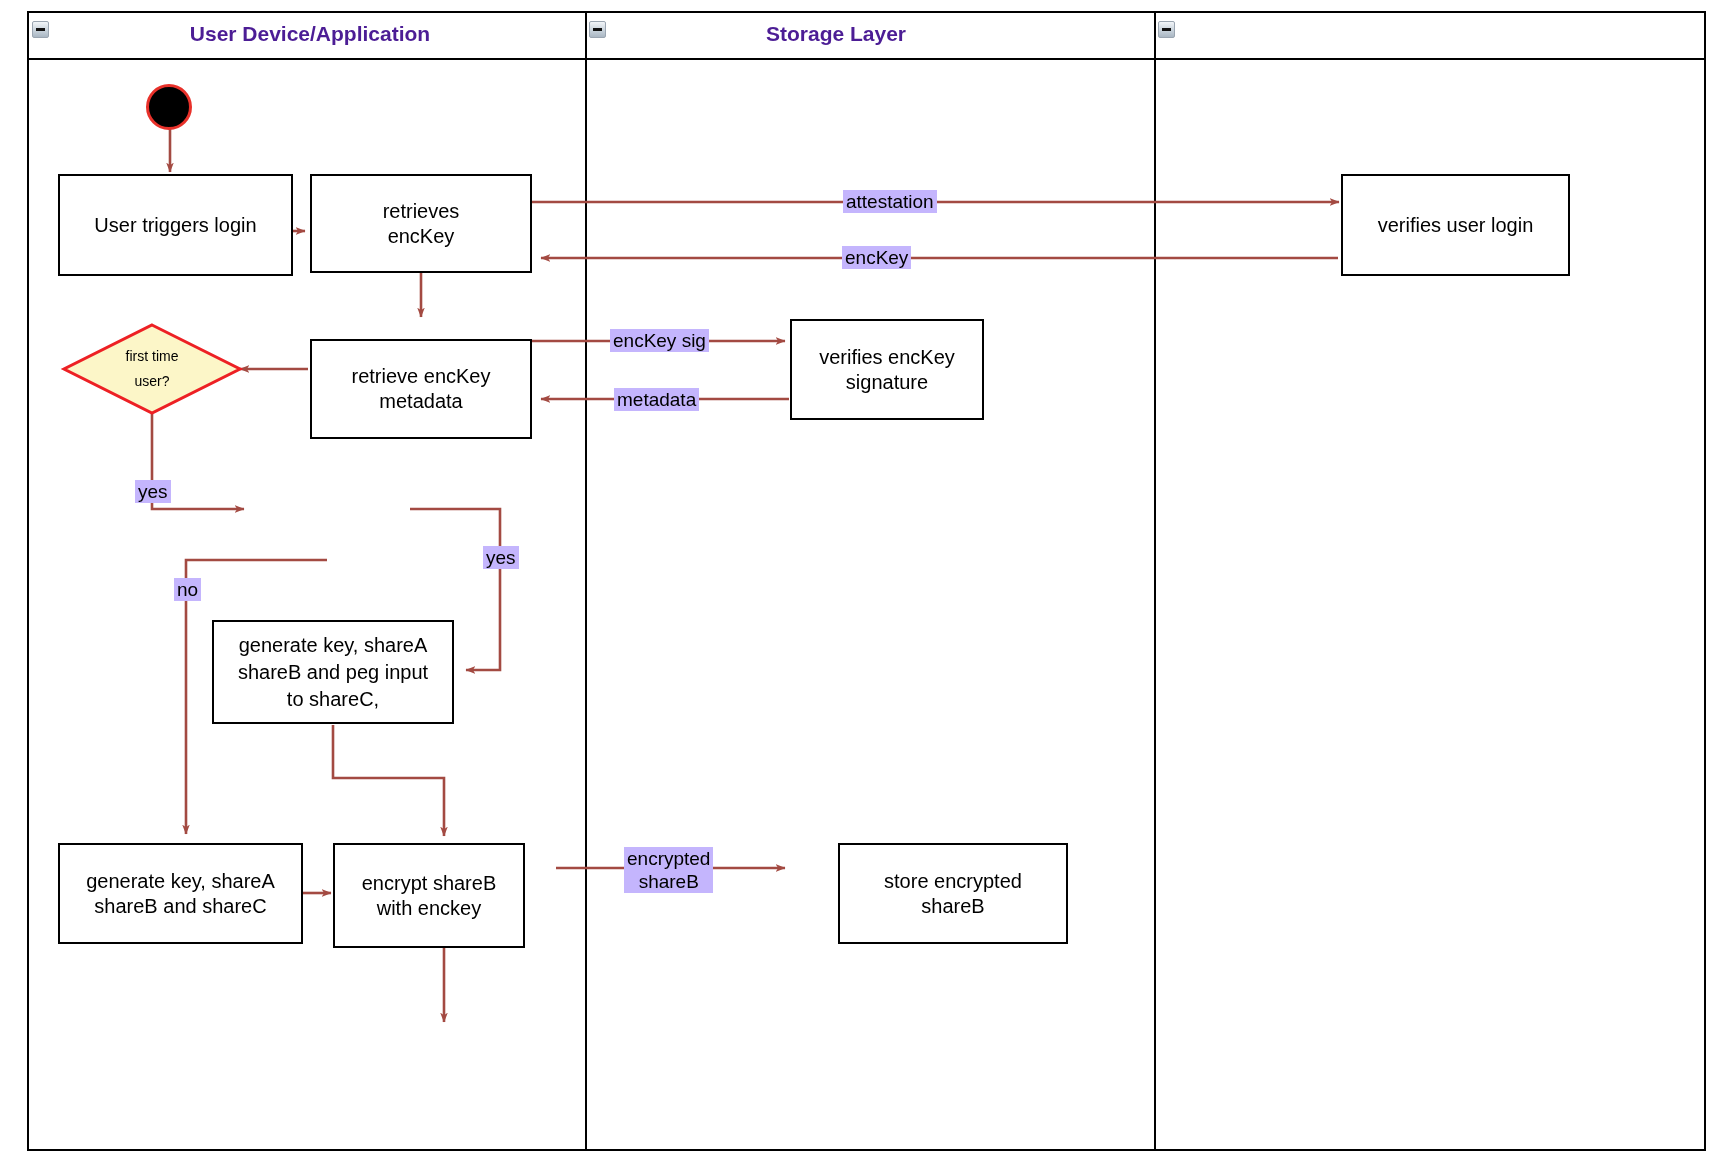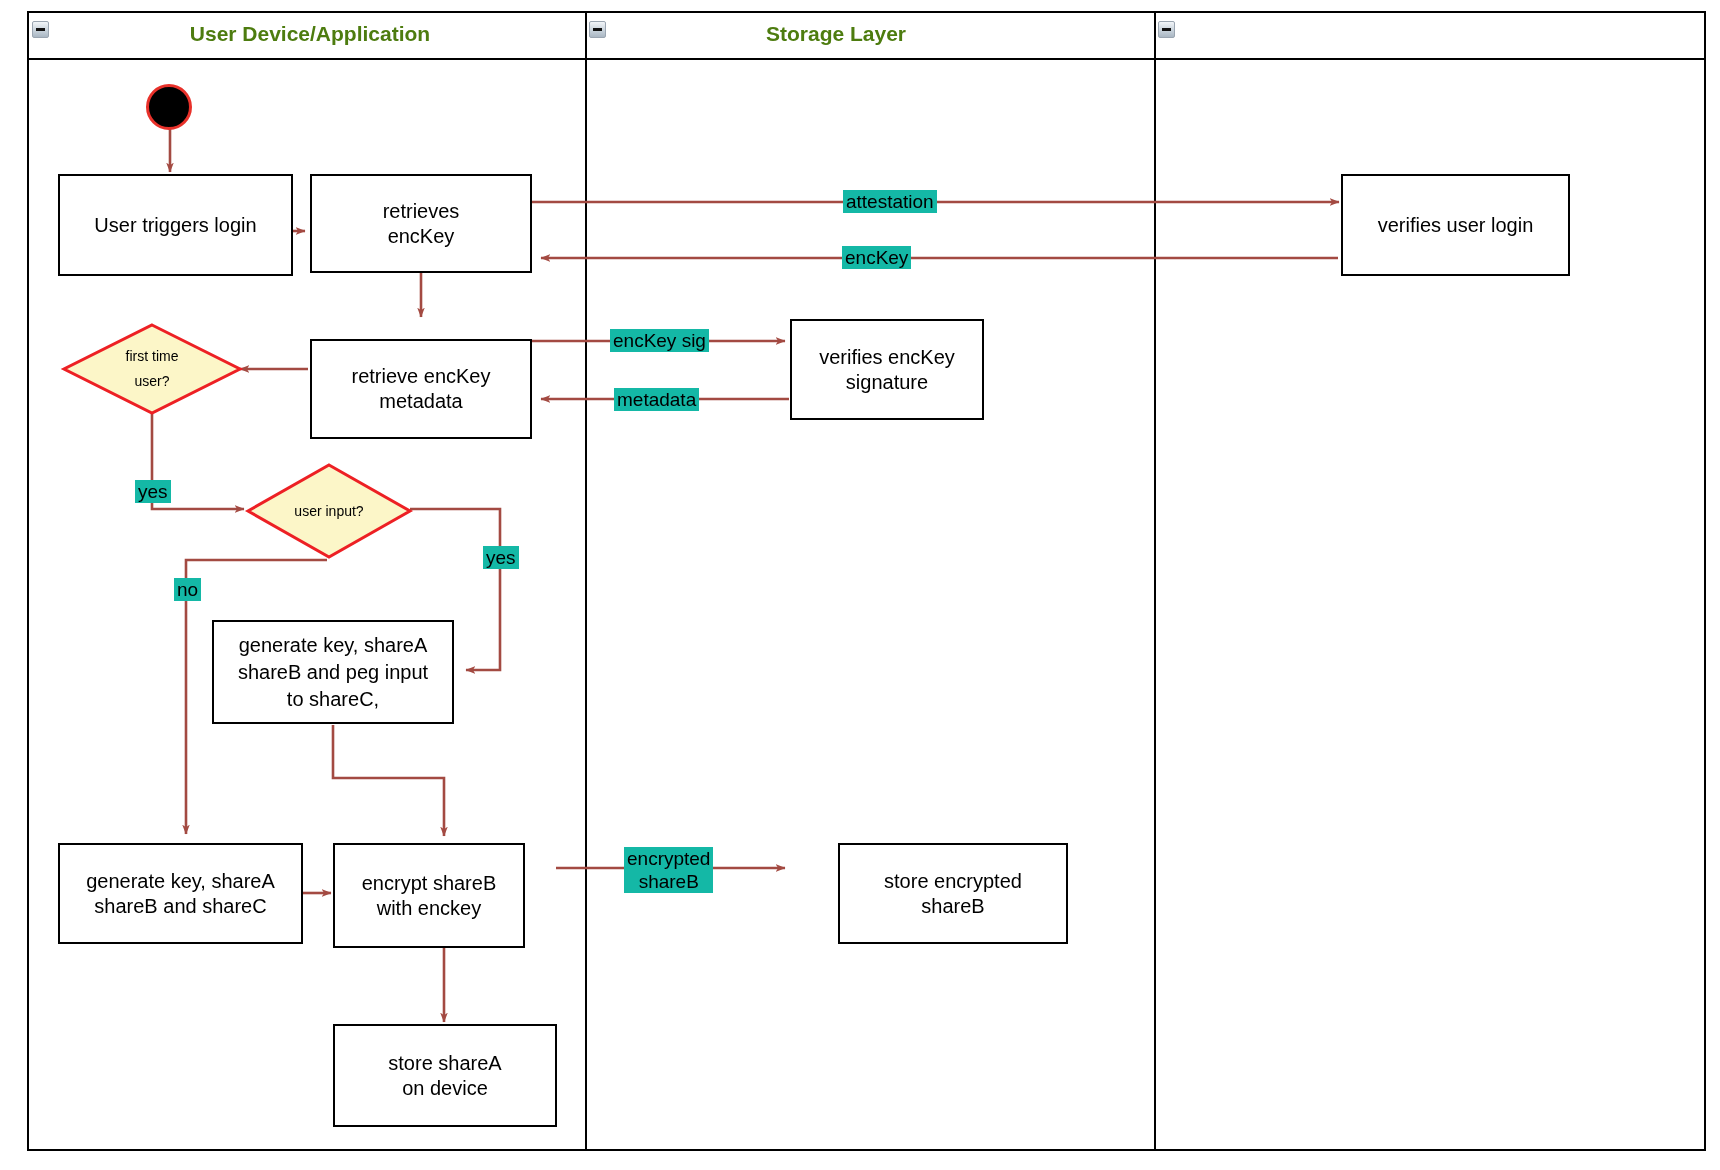--- a/index.html
+++ b/index.html
@@ -41,21 +41,21 @@
     left: 0;
     width: 100%;
     height: 0;
     border-top: 2px solid #000000;
   }
   .lane-title {
     position: absolute;
     text-align: center;
     font-size: 21px;
     font-weight: bold;
-    color: #4d7c0f;
+    color: #4c1d95;
     line-height: 24px;
     white-space: nowrap;
   }
   .collapse-icon {
     position: absolute;
     width: 17px;
     height: 17px;
     box-sizing: border-box;
     border: 1px solid #9aa5b1;
     border-radius: 2px;
@@ -132,21 +132,21 @@
     height: 1170px;
     pointer-events: none;
   }
 
   
   .edge-label {
     position: absolute;
     font-size: 19px;
     line-height: 23px;
     color: #000000;
-    background: #14b8a6;
+    background: #c4b5fd;
     padding: 0 3px;
     white-space: pre-line;
     text-align: center;
   }
 </style>
 </head>
 <body>
 
 <div id="canvas">
 
@@ -219,42 +219,34 @@
   <div class="node" style="left:790px; top:319px; width:194px; height:101px;">verifies encKey signature</div>
 
   <div class="decision" style="left:62px; top:323px; width:180px; height:92px;">
     <svg width="180" height="92" viewBox="0 0 180 92">
       <polygon points="90,2 178,46 90,90 2,46" fill="#fcf6c8" stroke="#ed2024" stroke-width="3"></polygon>
     </svg>
     <div class="dec-label">first time
 user?</div>
   </div>
 
-  <div class="decision" style="left:246px; top:463px; width:166px; height:96px;">
-    <svg width="166" height="96" viewBox="0 0 166 96">
-      <polygon points="83,2 164,48 83,94 2,48" fill="#fcf6c8" stroke="#ed2024" stroke-width="3"></polygon>
-    </svg>
-    <div class="dec-label">user input?</div>
-  </div>
 
   <div class="node" style="left:212px; top:620px; width:242px; height:104px; line-height:27px;">generate key, shareA
 shareB and peg input
 to shareC,</div>
 
   <div class="node" style="left:58px; top:843px; width:245px; height:101px;">generate key, shareA
 shareB and shareC</div>
 
   <div class="node" style="left:333px; top:843px; width:192px; height:105px;">encrypt shareB
 with enckey</div>
 
   <div class="node" style="left:790px; top:843px; width:230px; height:101px;margin-left:48px;">store encrypted
 shareB</div>
 
-  <div class="node" style="left:333px; top:1024px; width:224px; height:103px;">store shareA
-on device</div>
 
   <div class="edge-label" style="left:843px; top:190px;">attestation</div>
 
   <div class="edge-label" style="left:842px; top:246px;">encKey</div>
 
   <div class="edge-label" style="left:610px; top:329px;">encKey sig</div>
 
   <div class="edge-label" style="left:614px; top:388px;">metadata</div>
 
   <div class="edge-label" style="left:135px; top:480px;">yes</div>

